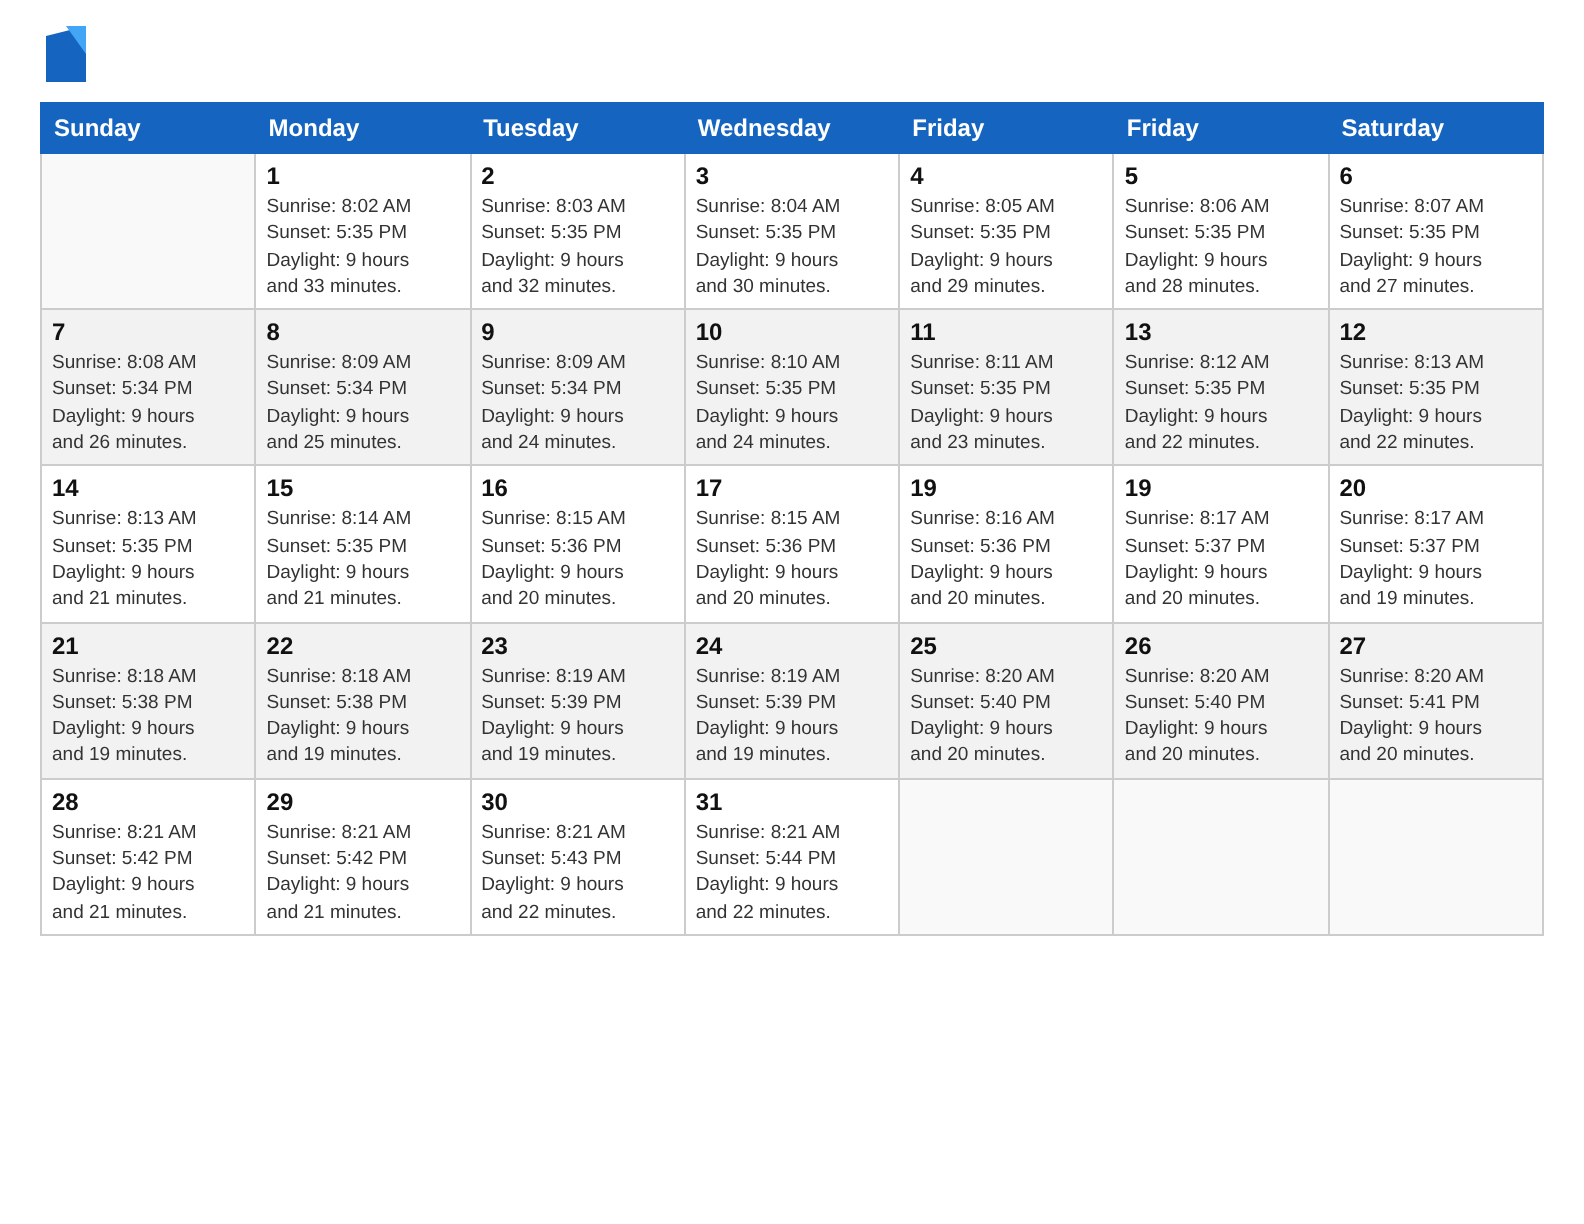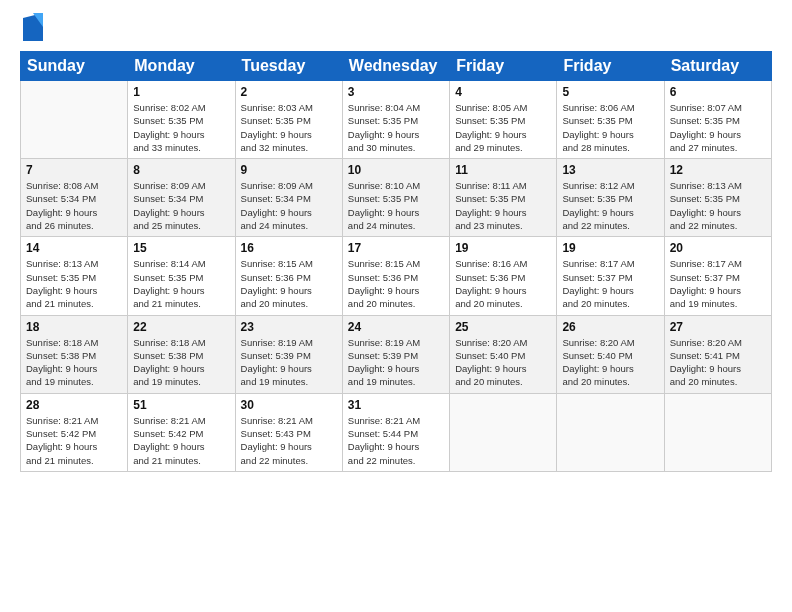--- a/index.html
+++ b/index.html
@@ -62,21 +62,21 @@
       margin-top: 2px;
     }
     .calendar {
       width: 100%;
       border-collapse: collapse;
       border: 1px solid #ccc;
     }
     .calendar th {
       background: #1565c0;
       color: #fff;
-      font-size: 16px;
+      font-size: 12px;
       font-weight: bold;
       padding: 5px 6px;
       text-align: left;
       border: 1px solid #1565c0;
     }
     .calendar td {
       width: 14.28%;
       vertical-align: top;
       padding: 4px 5px;
       border: 1px solid #ccc;
@@ -225,21 +225,21 @@
             <span class="day-num">19</span>
             <div class="day-info">Sunrise: 8:17 AM<br>Sunset: 5:37 PM<br>Daylight: 9 hours<br>and 20 minutes.</div>
           </td>
           <td>
             <span class="day-num">20</span>
             <div class="day-info">Sunrise: 8:17 AM<br>Sunset: 5:37 PM<br>Daylight: 9 hours<br>and 19 minutes.</div>
           </td>
         </tr>
         <tr class="row-shaded">
           <td>
-            <span class="day-num">18</span>
+            <span class="day-num">21</span>
             <div class="day-info">Sunrise: 8:18 AM<br>Sunset: 5:38 PM<br>Daylight: 9 hours<br>and 19 minutes.</div>
           </td>
           <td>
             <span class="day-num">22</span>
             <div class="day-info">Sunrise: 8:18 AM<br>Sunset: 5:38 PM<br>Daylight: 9 hours<br>and 19 minutes.</div>
           </td>
           <td>
             <span class="day-num">23</span>
             <div class="day-info">Sunrise: 8:19 AM<br>Sunset: 5:39 PM<br>Daylight: 9 hours<br>and 19 minutes.</div>
           </td>
@@ -259,21 +259,21 @@
             <span class="day-num">27</span>
             <div class="day-info">Sunrise: 8:20 AM<br>Sunset: 5:41 PM<br>Daylight: 9 hours<br>and 20 minutes.</div>
           </td>
         </tr>
         <tr class="row-white">
           <td>
             <span class="day-num">28</span>
             <div class="day-info">Sunrise: 8:21 AM<br>Sunset: 5:42 PM<br>Daylight: 9 hours<br>and 21 minutes.</div>
           </td>
           <td>
-            <span class="day-num">51</span>
+            <span class="day-num">29</span>
             <div class="day-info">Sunrise: 8:21 AM<br>Sunset: 5:42 PM<br>Daylight: 9 hours<br>and 21 minutes.</div>
           </td>
           <td>
             <span class="day-num">30</span>
             <div class="day-info">Sunrise: 8:21 AM<br>Sunset: 5:43 PM<br>Daylight: 9 hours<br>and 22 minutes.</div>
           </td>
           <td>
             <span class="day-num">31</span>
             <div class="day-info">Sunrise: 8:21 AM<br>Sunset: 5:44 PM<br>Daylight: 9 hours<br>and 22 minutes.</div>
           </td>

